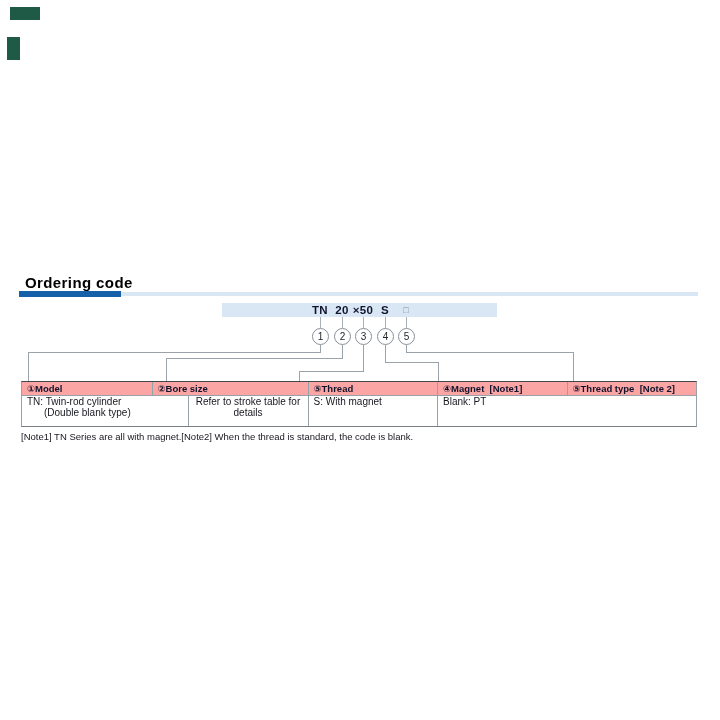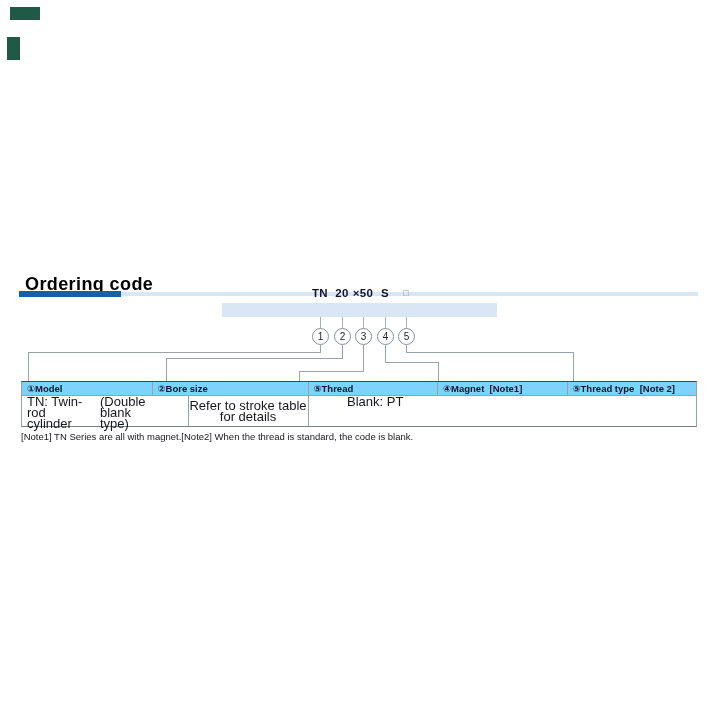--- a/index.html
+++ b/index.html
@@ -7,42 +7,42 @@
     width:720px;height:720px;background:#ffffff;position:relative;overflow:hidden;
     font-family:"Liberation Sans","DejaVu Sans",sans-serif;
   }
   .abs{position:absolute;}
 
   
   .mark-top{left:10px;top:7px;width:30px;height:13px;background:#1e5a45;}
   .mark-left{left:7px;top:37px;width:13px;height:23px;background:#1e5a45;}
 
   
-  .heading{left:25px;top:274px;font-size:18px;font-weight:bold;color:#000;letter-spacing:.4px;}
+  .heading{left:25px;top:274px;font-size:15px;font-weight:bold;color:#000;letter-spacing:.4px;}
   .bar-dark{left:19px;top:291px;width:102px;height:6px;background:#1560a8;}
   .bar-light{left:121px;top:292px;width:577px;height:4px;background:#d9e6f3;}
 
   
   .code-band{left:222px;top:303px;width:275px;height:14px;background:#d9e6f4;}
-  .code-part{position:absolute;top:286px;height:16px;line-height:14px;transform:translateX(-50%);
+  .code-part{position:absolute;top:303px;height:16px;line-height:14px;transform:translateX(-50%);
     font-weight:bold;font-size:11.5px;color:#10142e;letter-spacing:.3px;white-space:pre;}
   .code-part.square{font-size:9px;font-weight:normal;color:#7d8b9e;}
 
   
   .tick{position:absolute;top:317px;width:1px;height:11px;background:#a8b0ba;}
   .circle{position:absolute;top:328px;width:15px;height:15px;border:1px solid #8a9099;border-radius:50%;
     background:#fff;font-size:10px;line-height:15px;text-align:center;color:#24252b;}
   .cline{position:absolute;background:#9aa2ac;}
 
   
   .otable{left:21px;top:381px;width:676px;display:grid;grid-template-columns:repeat(5,1fr);
     box-sizing:border-box;border:1px solid #98a0a8;border-top-color:#43464d;border-bottom-color:#7a7f87;}
-  .th{height:13px;background:#7dd3fc;border-bottom:1px solid #98a0a8;font-weight:bold;font-size:9.5px;
+  .th{height:13px;background:#fca5a5;border-bottom:1px solid #98a0a8;font-weight:bold;font-size:9.5px;
     line-height:13px;color:#10132b;padding-left:5px;white-space:pre;overflow:hidden;}
-  .td{height:30px;font-size:13px;color:#17181f;display:flex;flex-direction:row;justify-content:center;
+  .td{height:30px;font-size:10px;color:#17181f;display:flex;flex-direction:column;
     padding-left:5px;line-height:11px;}
   .cleft{border-left:1px solid #98a0a8;}
   .td .indent{padding-left:17px;}
   .td.center{padding-left:0;padding-right:0;text-align:center;align-items:center;margin-left:36px;}
   .td.center span{display:block;width:119px;white-space:normal;}
   .td .spread{white-space:pre;}
 
   
   .notes{left:21px;top:431px;font-size:9.5px;color:#17181f;display:flex;white-space:pre;}
 </style>
@@ -103,20 +103,23 @@
   <div class="th cleft">⑤Thread type  [Note 2]</div>
 
   <div class="td">
     <span>TN: Twin-rod cylinder</span>
     <span class="indent">(Double blank type)</span>
   </div>
   <div class="td cleft center">
     <span>Refer to stroke table for details</span>
   </div>
   <div class="td cleft">
+    <span>S: With magnet</span>
+  </div>
+  <div class="td cleft">
     <span>Blank: PT</span>
   </div>
 </div>
 
 <div class="abs notes">
   <span>[Note1] TN Series are all with magnet.</span>
   <span>[Note2] When the thread is standard, the code is blank.</span>
 </div>
 
 </body></html>

